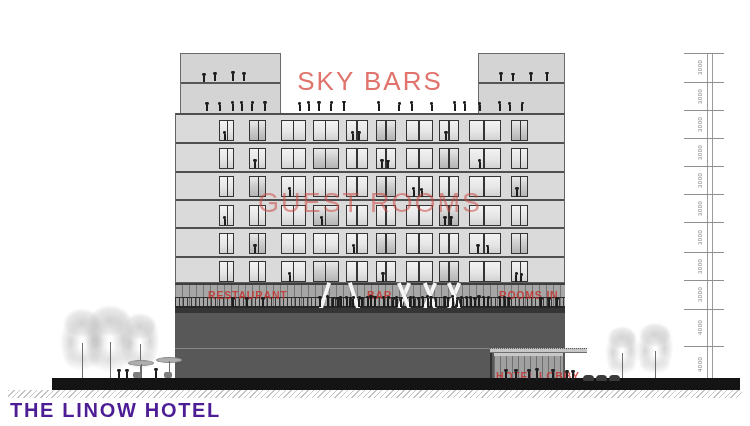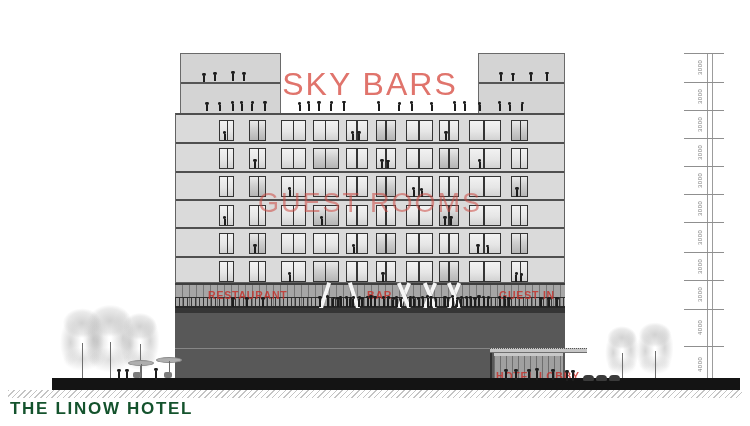--- a/index.html
+++ b/index.html
@@ -32,26 +32,26 @@
         background-image:linear-gradient(#c8c8c8 0 4px,transparent 4px),
         repeating-linear-gradient(90deg,rgba(70,70,70,.55) 0 1px,transparent 1px 6px);}
   #canopy{position:absolute;left:490px;top:348px;width:97px;height:3px;background:#c6c6c6;
         border-top:1px dotted #555;border-bottom:1px solid #6f6f6f;box-sizing:content-box;}
   #ground{position:absolute;left:52px;top:378px;width:688px;height:12px;background:#141414;}
   #hatch{position:absolute;left:8px;top:390px;width:734px;height:8px;
         background:repeating-linear-gradient(135deg,#c4c4c4 0 1px,transparent 1px 4px);}
   
   .red-big{position:absolute;left:175px;width:390px;text-align:center;letter-spacing:2px;
         font-weight:400;}
-  #sky-bars-label{top:66px;font-size:32px;color:#e0746c;}
+  #sky-bars-label{top:66px;font-size:26px;color:#e0746c;}
   #guest-rooms-label{top:188px;font-size:27px;color:rgba(206,74,68,.55);}
   .red-small{position:absolute;font-size:10.5px;letter-spacing:.8px;color:rgba(198,48,42,.82);
         font-weight:700;white-space:nowrap;}
-  #title{position:absolute;left:10px;top:399px;font-size:17px;font-weight:700;
-        letter-spacing:1.7px;color:#14532d;white-space:nowrap;}
+  #title{position:absolute;left:10px;top:399px;font-size:20px;font-weight:700;
+        letter-spacing:1.7px;color:#4c1d95;white-space:nowrap;}
   
   .person{position:absolute;background:#1d1d1d;}
   .person::before{content:"";position:absolute;top:-2.8px;left:-0.7px;width:3.2px;height:2.8px;
         border-radius:50%;background:#1d1d1d;}
   .tree{position:absolute;background:
         radial-gradient(closest-side at 50% 28%, rgba(172,172,172,.55), rgba(190,190,190,.32) 55%, rgba(200,200,200,0) 74%),
         radial-gradient(closest-side at 28% 55%, rgba(168,168,168,.48), rgba(190,190,190,0) 72%),
         radial-gradient(closest-side at 72% 50%, rgba(168,168,168,.48), rgba(190,190,190,0) 72%),
         radial-gradient(closest-side at 50% 78%, rgba(176,176,176,.42), rgba(190,190,190,0) 74%);}
   .trunk{position:absolute;width:1.4px;background:#6f6f6f;}
@@ -368,21 +368,21 @@
       <div class="xbar" style="left: 352px; transform: rotate(-18deg);"></div>
       <div class="xbar" style="left: 402px; transform: rotate(23deg);"></div>
       <div class="xbar" style="left: 402px; transform: rotate(-23deg);"></div>
       <div class="xbar" style="left: 428px; transform: rotate(23deg);"></div>
       <div class="xbar" style="left: 428px; transform: rotate(-23deg);"></div>
       <div class="xbar" style="left: 452px; transform: rotate(23deg);"></div>
       <div class="xbar" style="left: 452px; transform: rotate(-23deg);"></div>
     </div>
   <div class="red-small" style="left:208px;top:289px;">RESTAURANT</div>
   <div class="red-small" style="left:367px;top:289px;">BAR</div>
-  <div class="red-small" style="left:499px;top:289px;">GUEST IN</div>
+  <div class="red-small" style="left:499px;top:289px;">ROOMS IN</div>
   <div id="band-crowd">
       <div class="person" style="left: 319.001px; top: 299.178px; width: 2px; height: 7.82203px;"></div>
       <div class="person" style="left: 326.835px; top: 298.211px; width: 2px; height: 8.78866px;"></div>
       <div class="person" style="left: 332.458px; top: 299.418px; width: 2px; height: 7.58171px;"></div>
       <div class="person" style="left: 337.159px; top: 299.696px; width: 2px; height: 7.30421px;"></div>
       <div class="person" style="left: 339.643px; top: 298.406px; width: 2px; height: 8.59449px;"></div>
       <div class="person" style="left: 345.791px; top: 299.264px; width: 2px; height: 7.73615px;"></div>
       <div class="person" style="left: 349.346px; top: 299.446px; width: 2px; height: 7.55428px;"></div>
       <div class="person" style="left: 352.49px; top: 298.74px; width: 2px; height: 8.2596px;"></div>
       <div class="person" style="left: 358.302px; top: 299.254px; width: 2px; height: 7.74626px;"></div>

